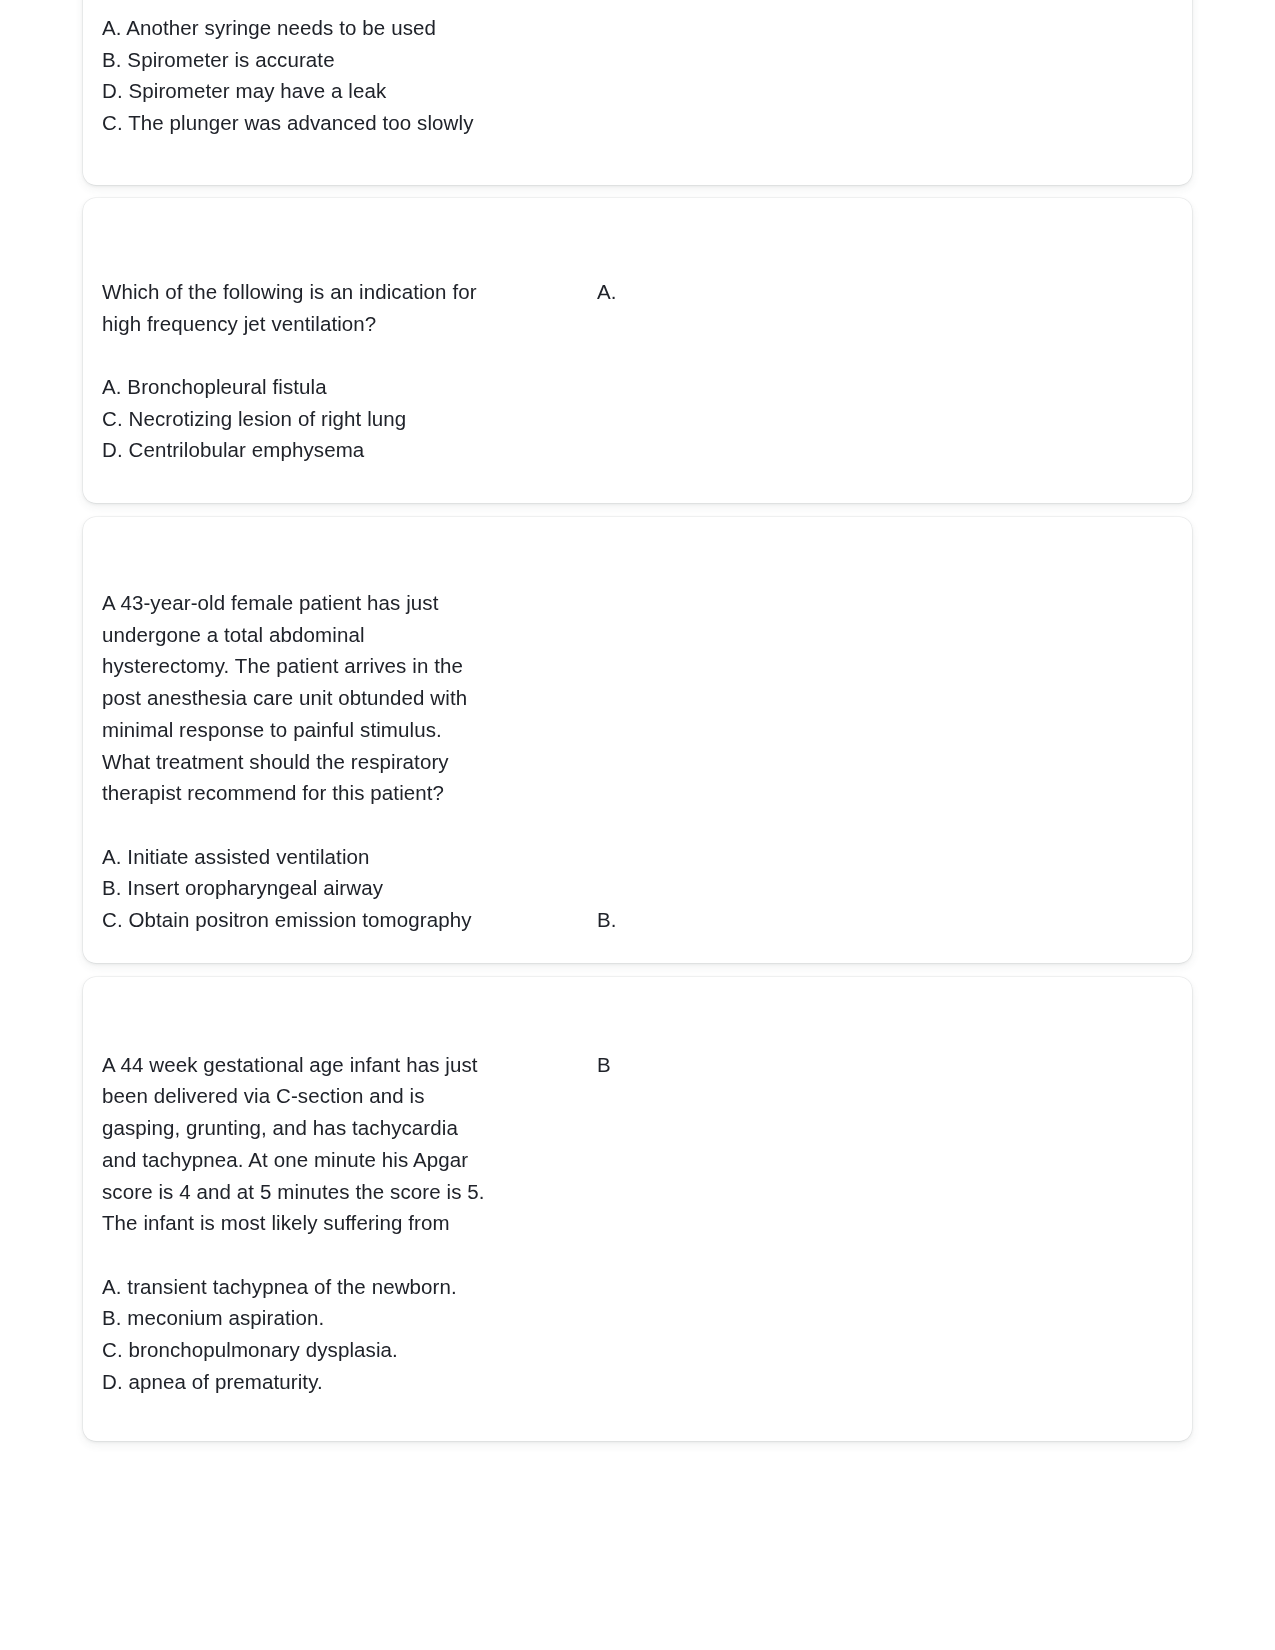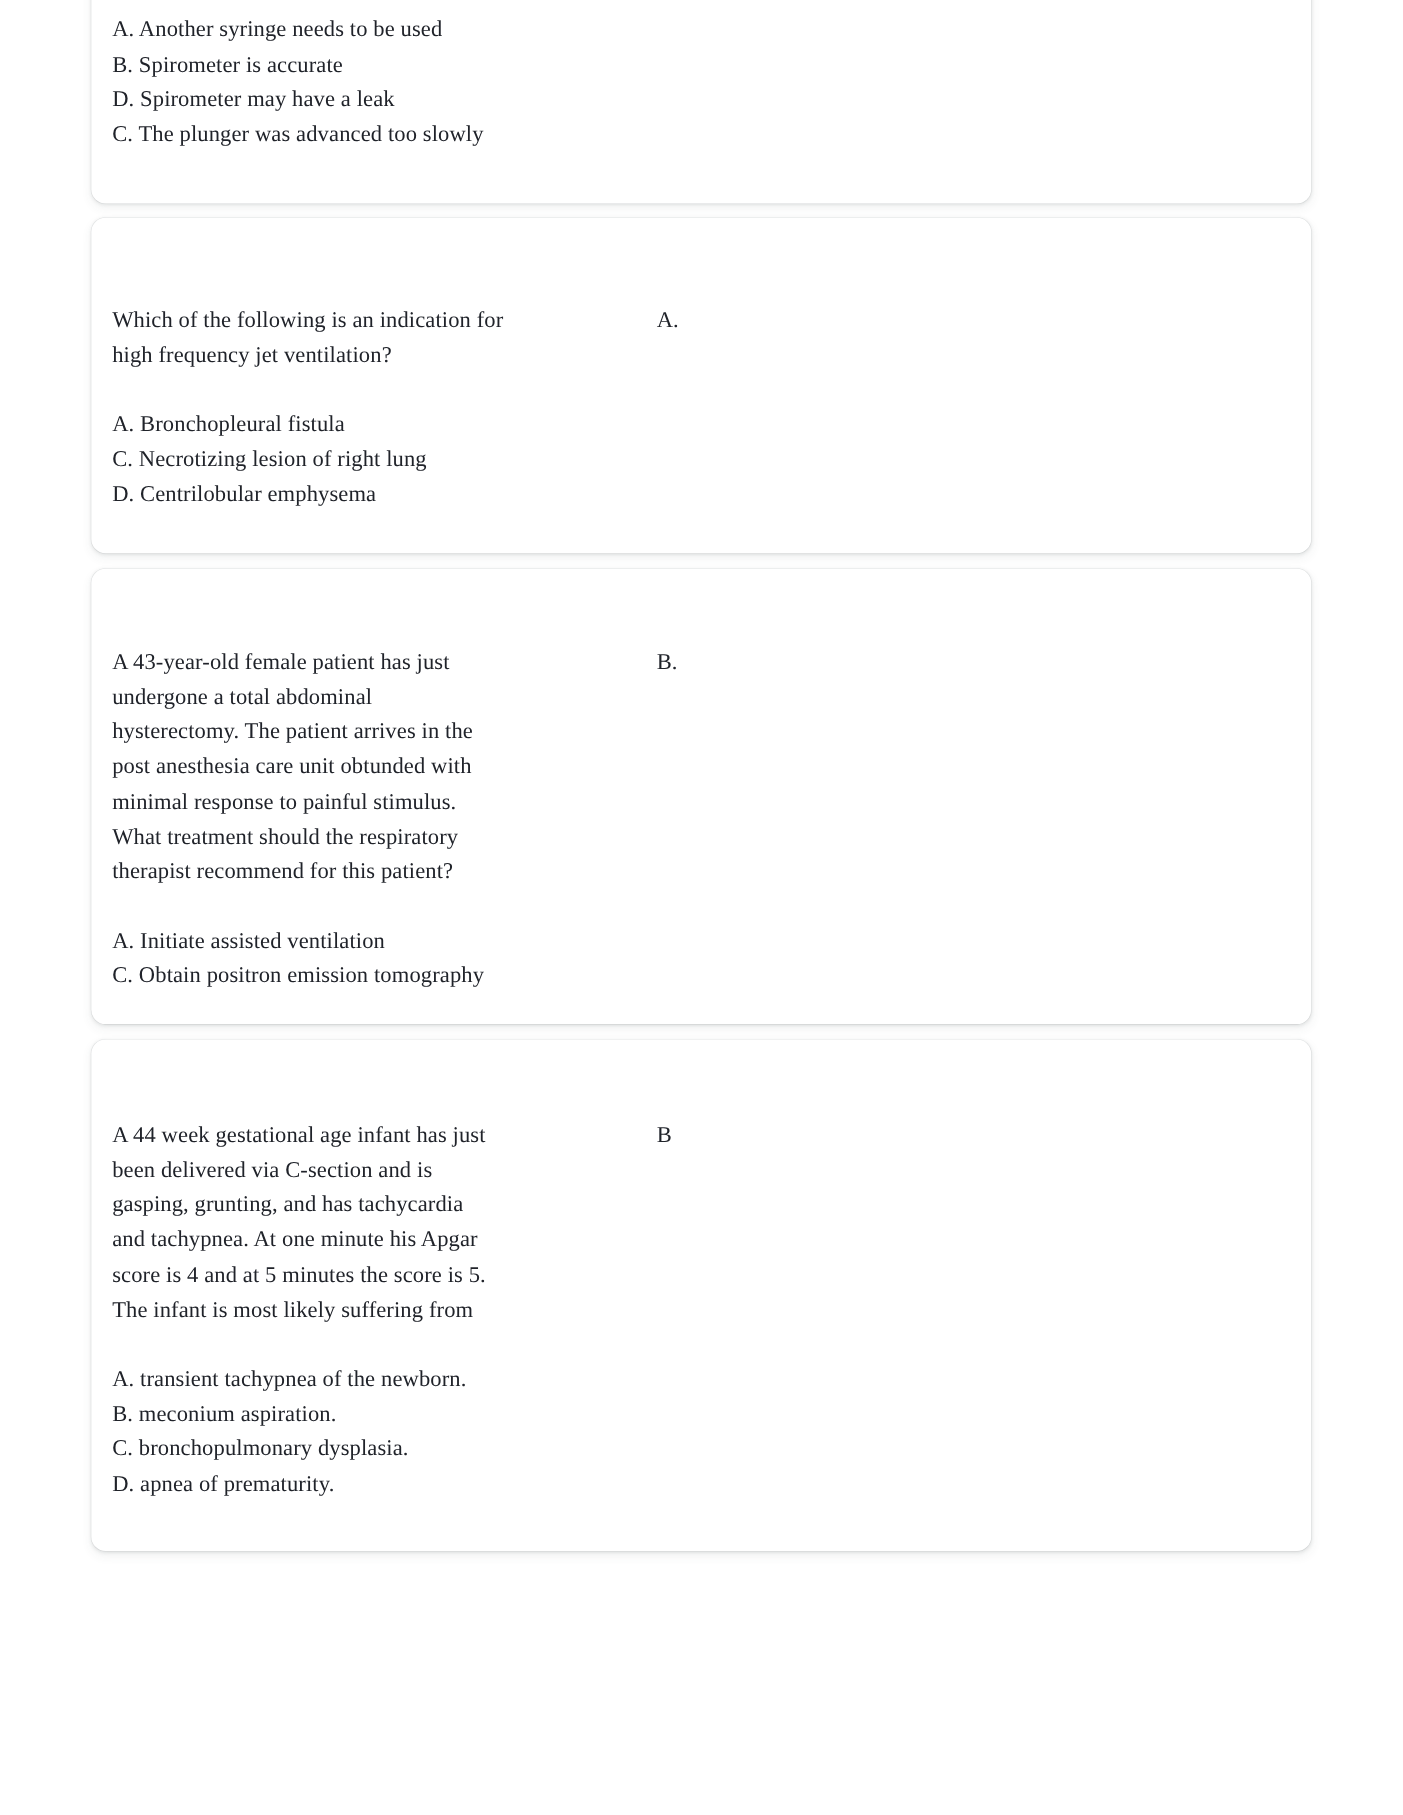--- a/index.html
+++ b/index.html
@@ -16,21 +16,20 @@
     color: #20232a;
     overflow: hidden;
   }
 
   .page {
     position: relative;
     width: 1275px;
     height: 1650px;
     background: #ffffff;
     padding: 0;
-    font-family: Liberation Serif, serif;
   }
 
   .card-stack {
     position: absolute;
     left: 83px;
     top: -40px;
     width: 1109px;
   }
 
   .card {
@@ -96,21 +95,21 @@
   .answer-letter {
     font-size: 20.5px;
     line-height: 31.7px;
     letter-spacing: 0.1px;
     margin: 0;
   }
 
   
   .card-1 .card-inner { padding-top: 52px; padding-bottom: 46px; }
   .card-2 .card-inner { padding-top: 78px; padding-bottom: 37px; }
-  .card-3 .card-inner { padding-top: 70px; padding-bottom: 27px; }
+  .card-3 .card-inner { padding-top: 70px; padding-bottom: 27px; align-items: flex-end; }
   .card-4 .card-inner { padding-top: 72px; padding-bottom: 44px; }
 
   .card-1 { margin-bottom: 13px; }
   .card-2 { margin-bottom: 14px; }
   .card-3 { margin-bottom: 14px; }
   .card-4 { margin-bottom: 0; }
 </style>
 </head>
 <body>
 
@@ -157,20 +156,21 @@
           <p class="stem">A 43-year-old female patient has just
 undergone a total abdominal
 hysterectomy. The patient arrives in the
 post anesthesia care unit obtunded with
 minimal response to painful stimulus.
 What treatment should the respiratory
 therapist recommend for this patient?</p>
           <div class="gap"></div>
           <ul class="choices">
             <li class="choice">A. Initiate assisted ventilation</li>
+            <li class="choice">B. Insert oropharyngeal airway</li>
             <li class="choice">C. Obtain positron emission tomography</li>
           </ul>
         </div>
         <div class="qa-answer">
           <p class="answer-letter">B.</p>
         </div>
       </div>
     </div>
 
     <div class="card card-4">

